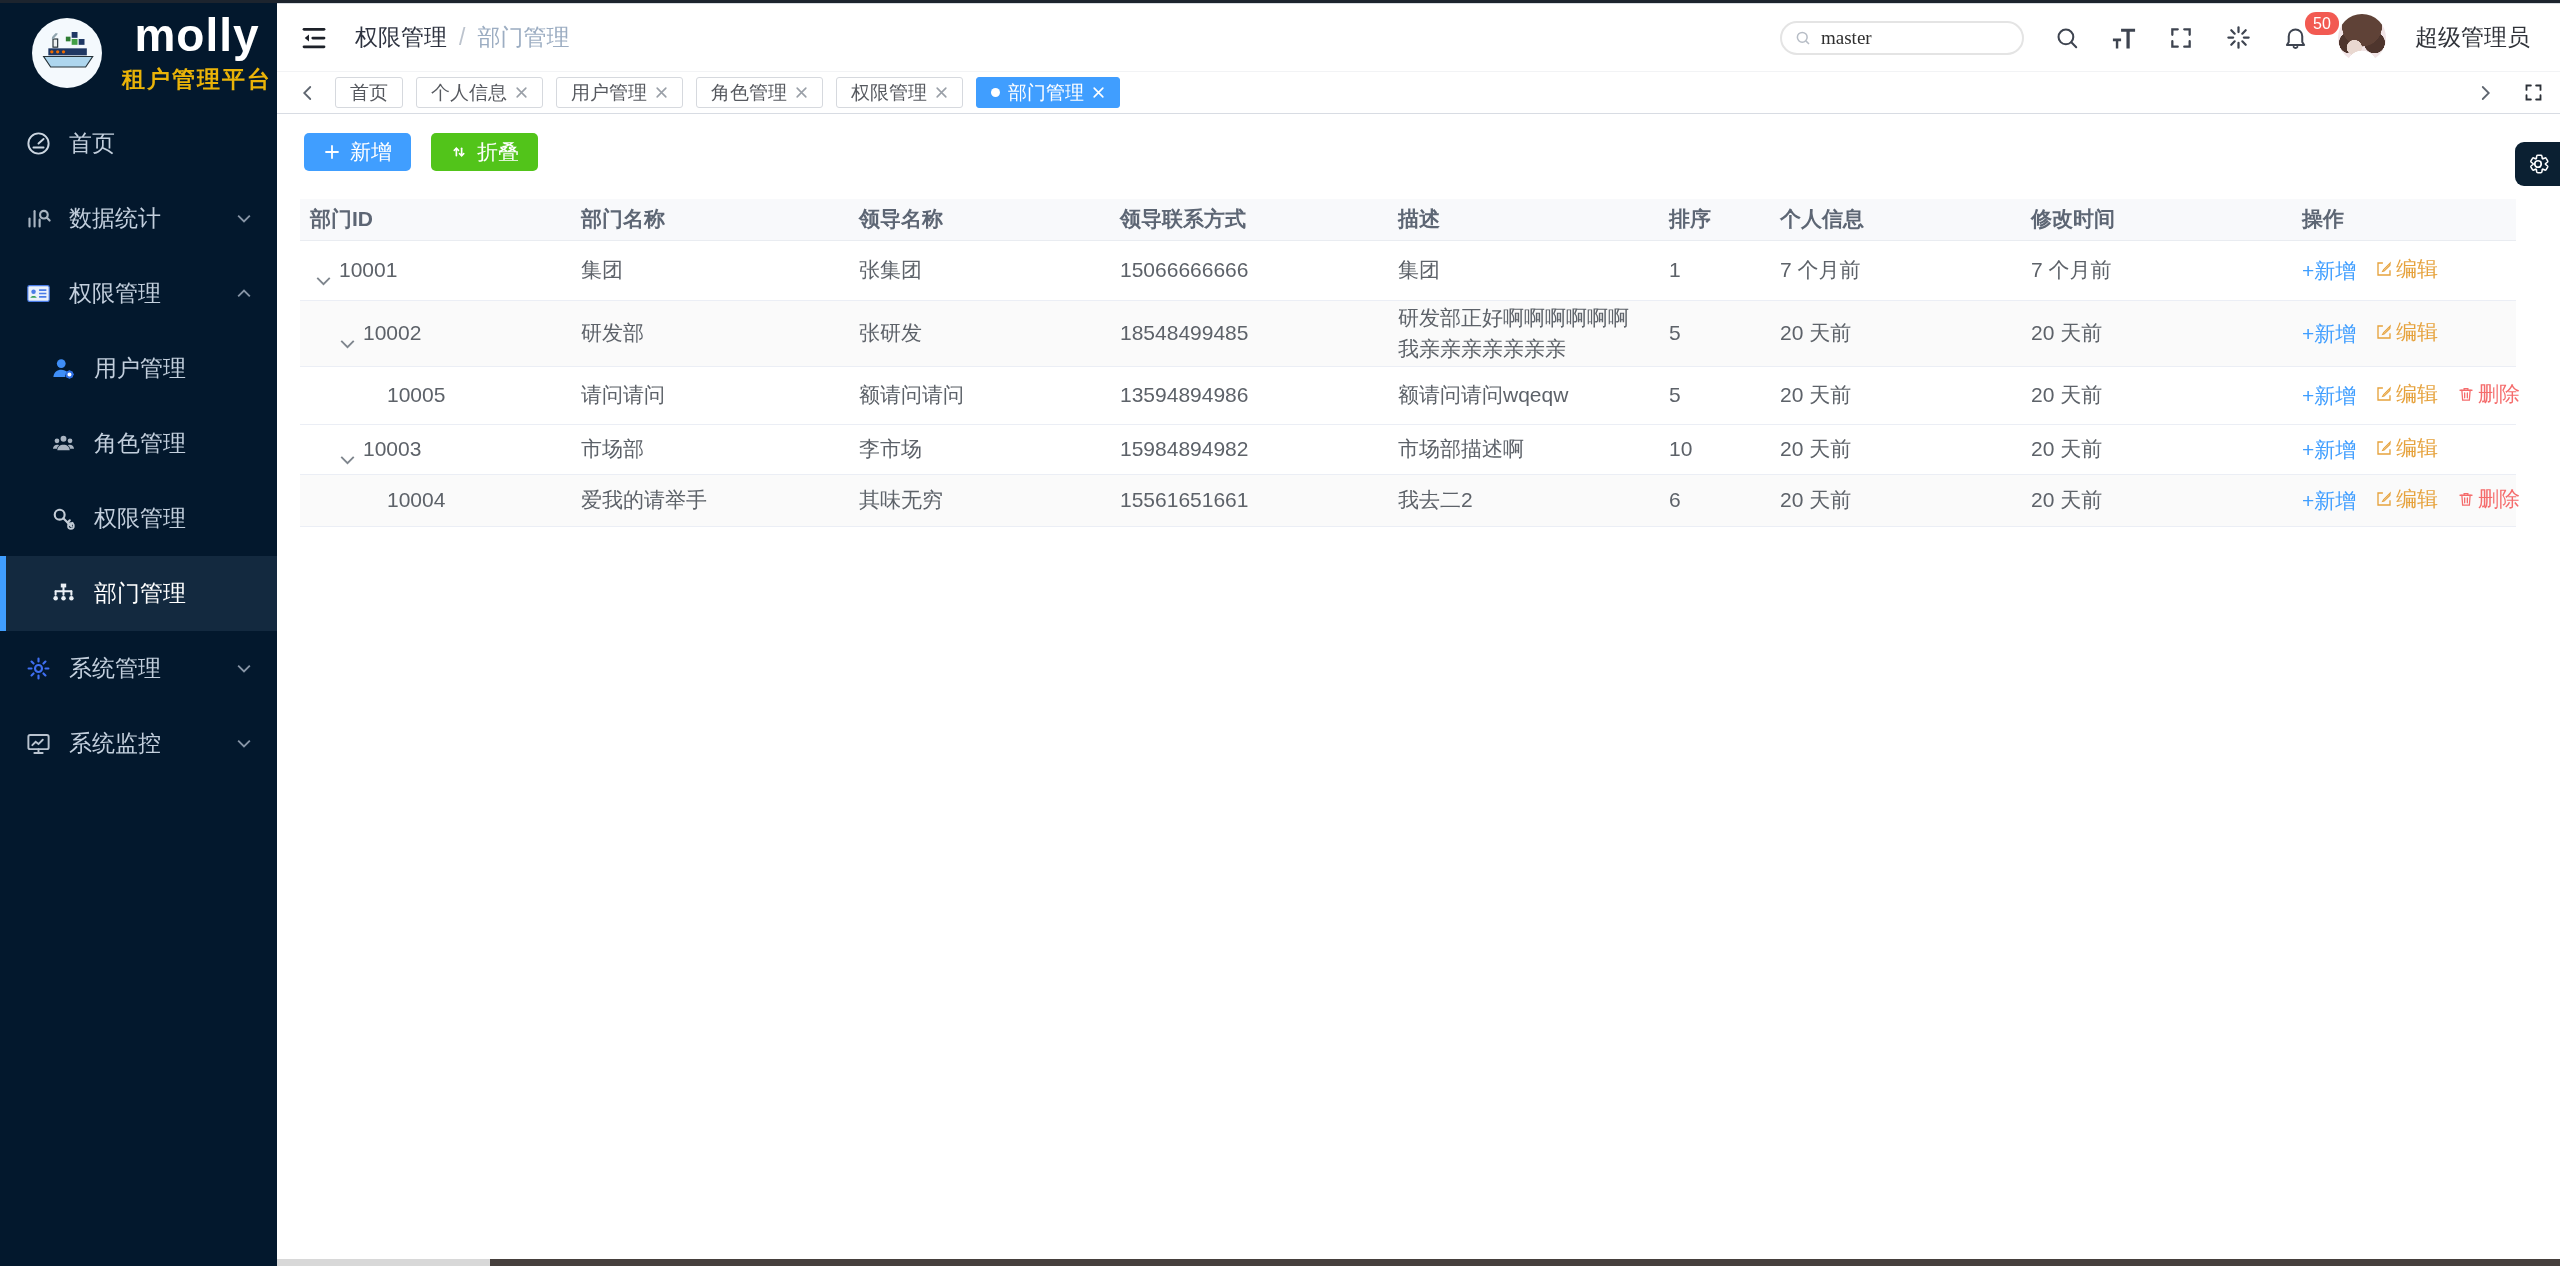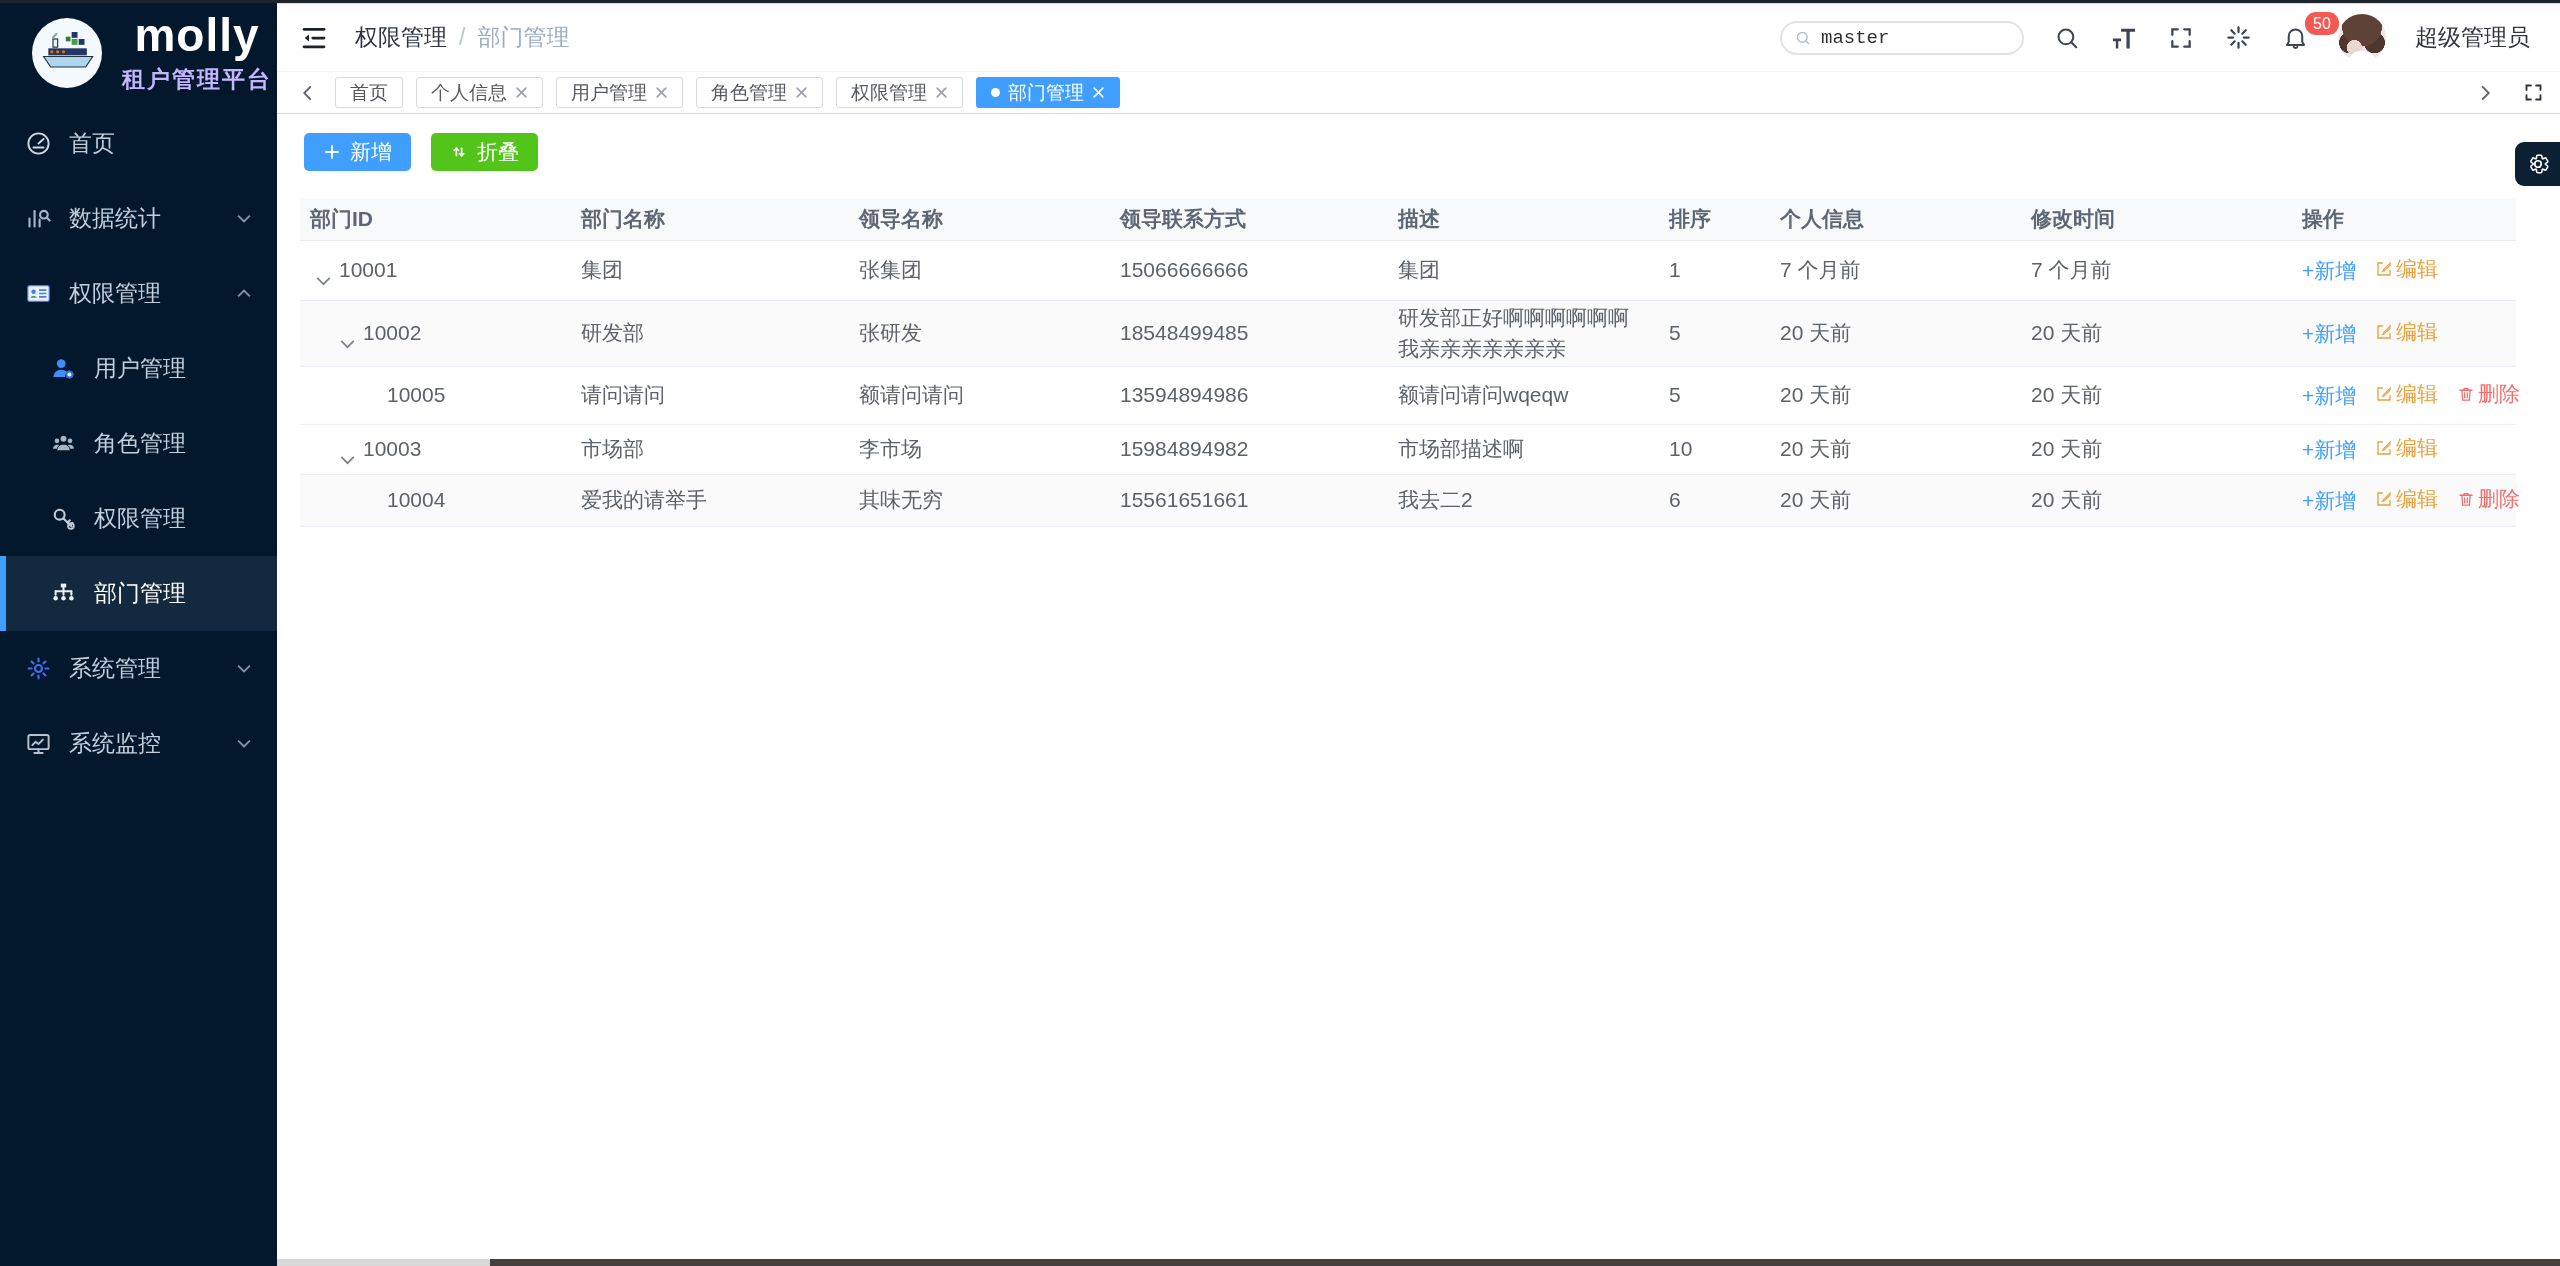--- a/index.html
+++ b/index.html
@@ -15,21 +15,21 @@
     background:linear-gradient(to right,#d8d8d8 0 213px,#46403d 213px); }
 
   
   .sidebar { width:277px; height:100%; background:var(--sidebar-bg,#03182d); flex:none;
     display:flex; flex-direction:column; position:relative; z-index:40; }
   .logo-block { height:106px; display:flex; align-items:center; padding-left:32px; gap:20px; }
   .logo-avatar { width:70px; height:70px; border-radius:50%; background:#f4f9fd; flex:none;
     display:flex; align-items:center; justify-content:center; overflow:hidden; }
   .logo-texts { display:flex; flex-direction:column; align-items:center; }
   .logo-title { font-size:46px; font-weight:bold; color:#fff; line-height:1; letter-spacing:1px; }
-  .logo-subtitle { font-size:23px; font-weight:bold; color:#c4b5fd; margin-top:6px; letter-spacing:2px; }
+  .logo-subtitle { font-size:23px; font-weight:bold; color:#eab308; margin-top:6px; letter-spacing:2px; }
 
   .menu { display:flex; flex-direction:column; }
   .menu-item { height:75px; display:flex; align-items:center; padding-left:25px; cursor:pointer;
     color:var(--sidebar-text,#c3cfdd); font-size:23px; position:relative; }
   .menu-item.sub { padding-left:50px; }
   .menu-item .mi-icon { width:27px; height:27px; flex:none; margin-right:17px; display:flex; align-items:center; justify-content:center; }
   .menu-item .mi-label { white-space:nowrap; }
   .menu-item .chev { margin-left:auto; margin-right:26px; color:#8795a6; width:14px; height:9px; }
   .menu-item .chev.up { transform:rotate(180deg); }
   .menu-item.active { background:var(--sidebar-active-bg,#13293f); color:#fff; }
@@ -45,21 +45,21 @@
   .breadcrumb { display:flex; align-items:center; gap:12px; margin-left:26px; font-size:23px; }
   .bc-1 { color:#2e3340; }
   .bc-sep { color:#bcc3cd; }
   .bc-2 { color:#9cadc2; }
 
   .header-right { margin-left:auto; display:flex; align-items:center; gap:29px; }
   .search-box { width:244px; height:34px; border:2px solid #e4e4e4; border-radius:17px; background:#fff;
     display:flex; align-items:center; padding:0 12px; gap:9px; }
   .search-box svg { flex:none; color:#b7bdc6; }
   .search-box input { border:none; outline:none; font-size:19px; color:#2f2f2f; width:170px;
-    font-family:Liberation Mono, monospace; background:transparent; }
+    font-family:Liberation Serif, serif; background:transparent; }
   .hicon { width:28px; height:28px; color:#3e4450; cursor:pointer; display:flex; align-items:center; justify-content:center; }
   .bell-wrap { position:relative; }
   .badge { position:absolute; top:-12px; left:24px; background:var(--badge-red,#f25a52); color:#fff;
     font-size:16px; line-height:1; padding:4px 8px 3px; border-radius:11px; }
   .avatar { width:48px; height:48px; border-radius:50%; flex:none; cursor:pointer; overflow:hidden;
     background:
       radial-gradient(circle at 50% 108%, #ffffff 0 26%, transparent 27%),
       radial-gradient(circle at 34% 70%, #e9d8d0 0 16%, transparent 17%),
       radial-gradient(circle at 50% 26%, #5f4237 0 46%, transparent 47%),
       radial-gradient(circle at 24% 60%, #4e352d 0 22%, transparent 23%),

